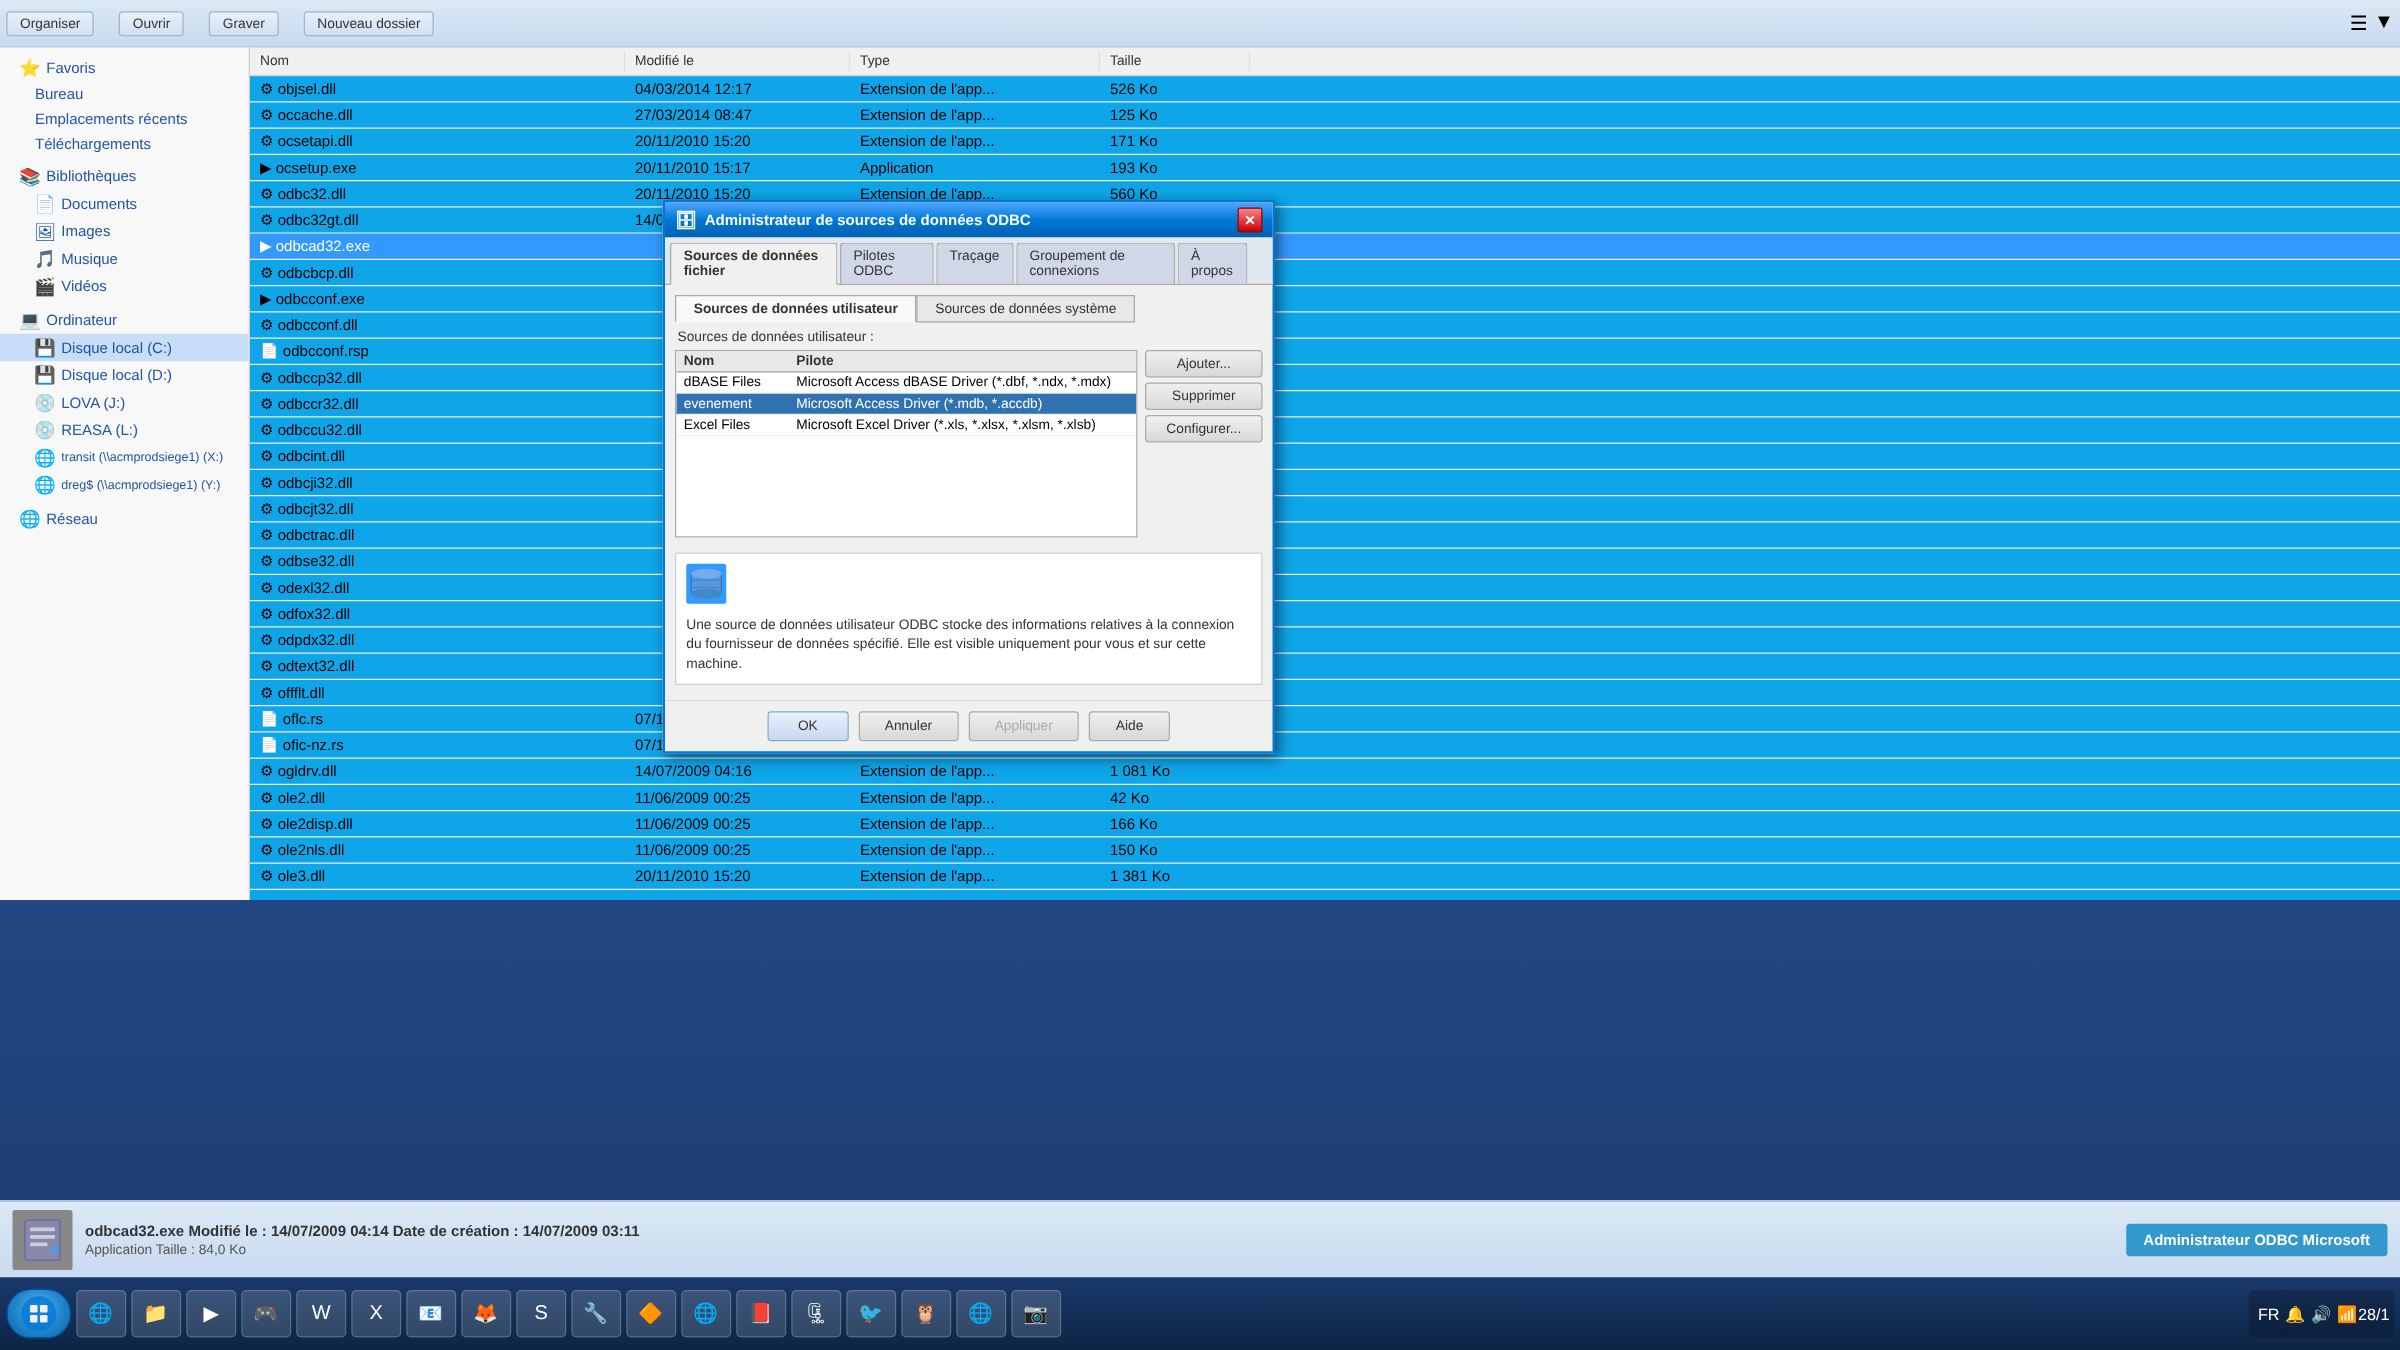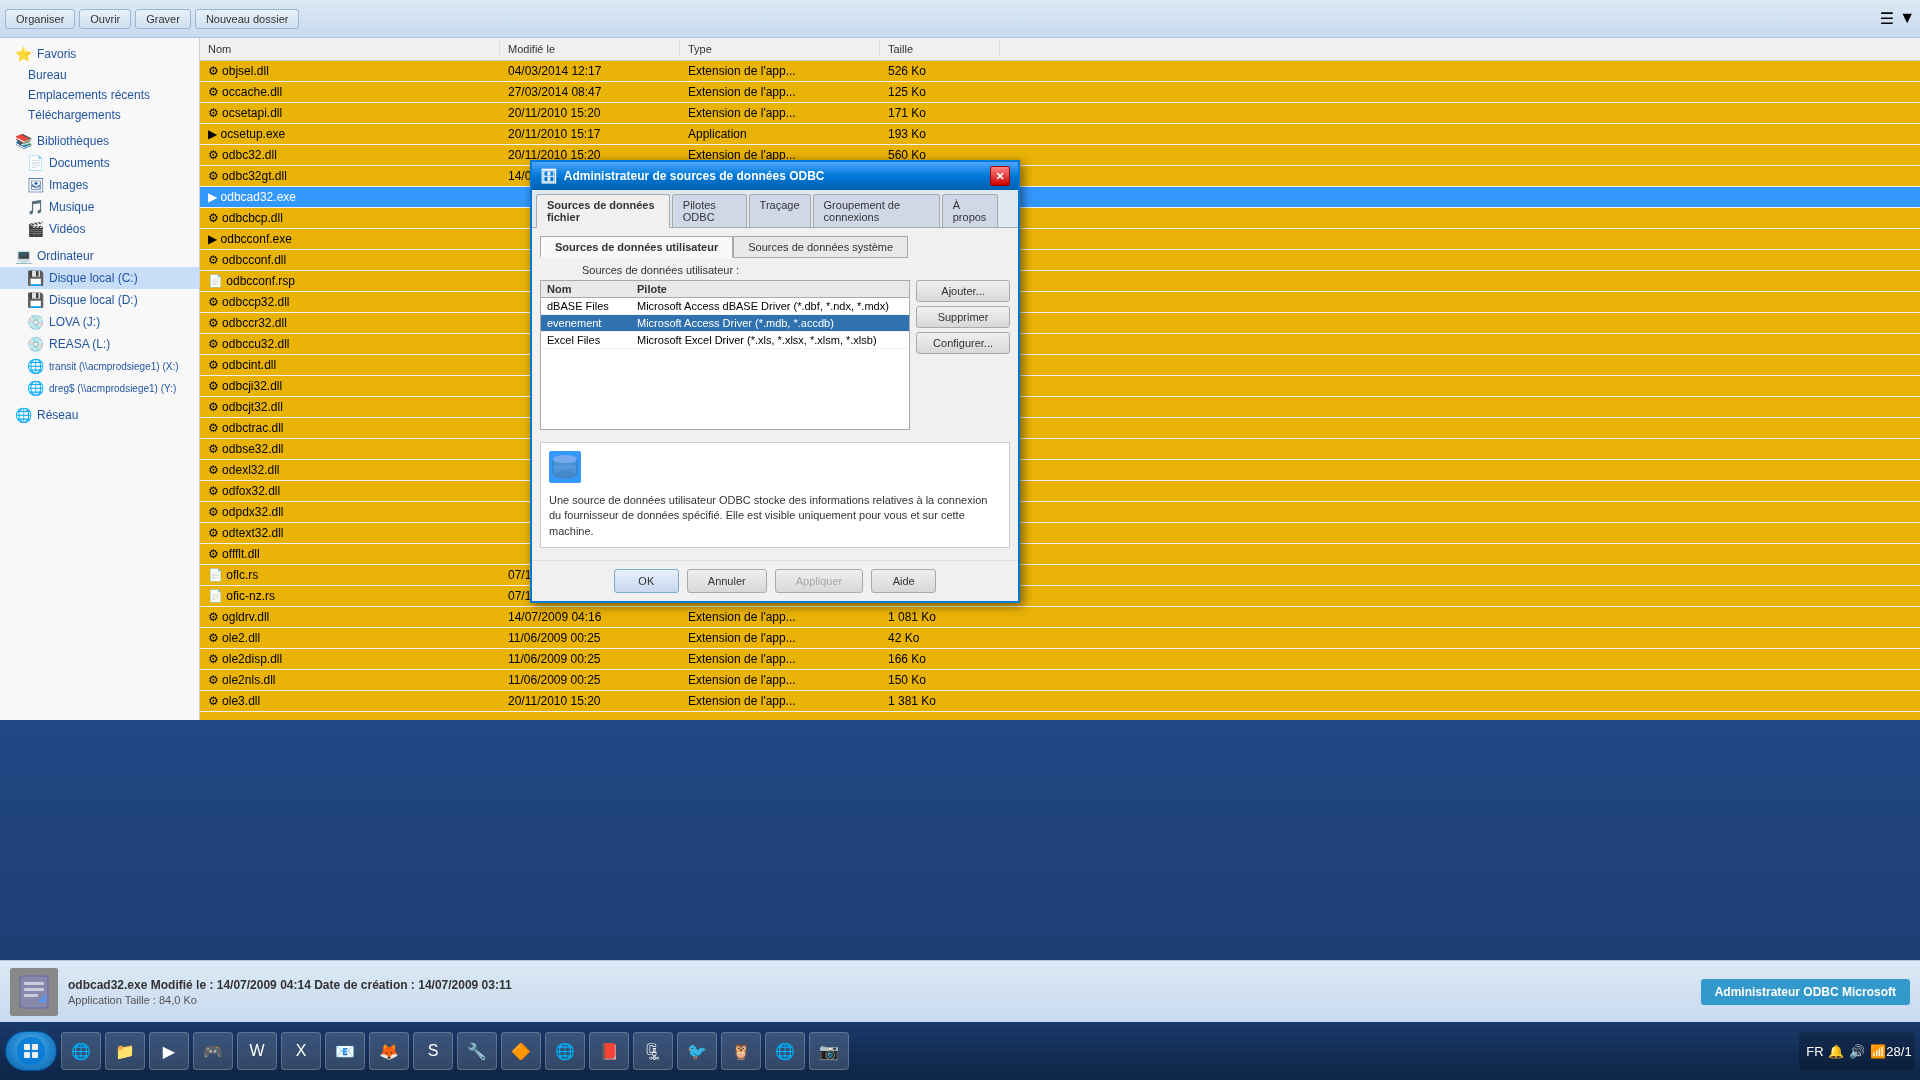--- a/index.html
+++ b/index.html
@@ -32,21 +32,21 @@
       display: flex;
       flex-direction: column;
     }
 
     .explorer-toolbar {
       height: 38px;
       background: linear-gradient(180deg, #dce9f5 0%, #c8daf0 100%);
       display: flex;
       align-items: center;
       padding: 0 5px;
-      gap: 4px;
+      gap: 20px;
       border-bottom: 1px solid #aac8e0;
     }
 
     .toolbar-btn {
       padding: 3px 10px;
       background: linear-gradient(180deg, #e8f0fa 0%, #d0e0f0 100%);
       border: 1px solid #99b8d0;
       border-radius: 3px;
       cursor: pointer;
       font-size: 11px;
@@ -114,21 +114,21 @@
       font-size: 11px;
       color: #333;
       padding: 2px 8px;
       cursor: pointer;
       border-right: 1px solid #ddd;
     }
 
     .file-list {
       flex: 1;
       overflow-y: auto;
-      background: #eab308;
+      background: #0ea5e9;
     }
 
     .file-row {
       display: flex;
       align-items: center;
       padding: 2px 0;
       border-bottom: 1px solid #f0f0f0;
       cursor: pointer;
     }
 
@@ -232,21 +232,20 @@
       background: #f8f8f8;
       border-bottom-color: #f8f8f8;
       font-weight: bold;
     }
 
     .data-sources-label {
       font-size: 11px;
       color: #333;
       margin-bottom: 4px;
       padding-left: 2px;
-      margin-left: 40px;
     }
 
     .datasource-table {
       width: 100%;
       border: 1px solid #aaa;
       background: white;
       height: 150px;
       overflow-y: auto;
       margin-bottom: 6px;
     }

